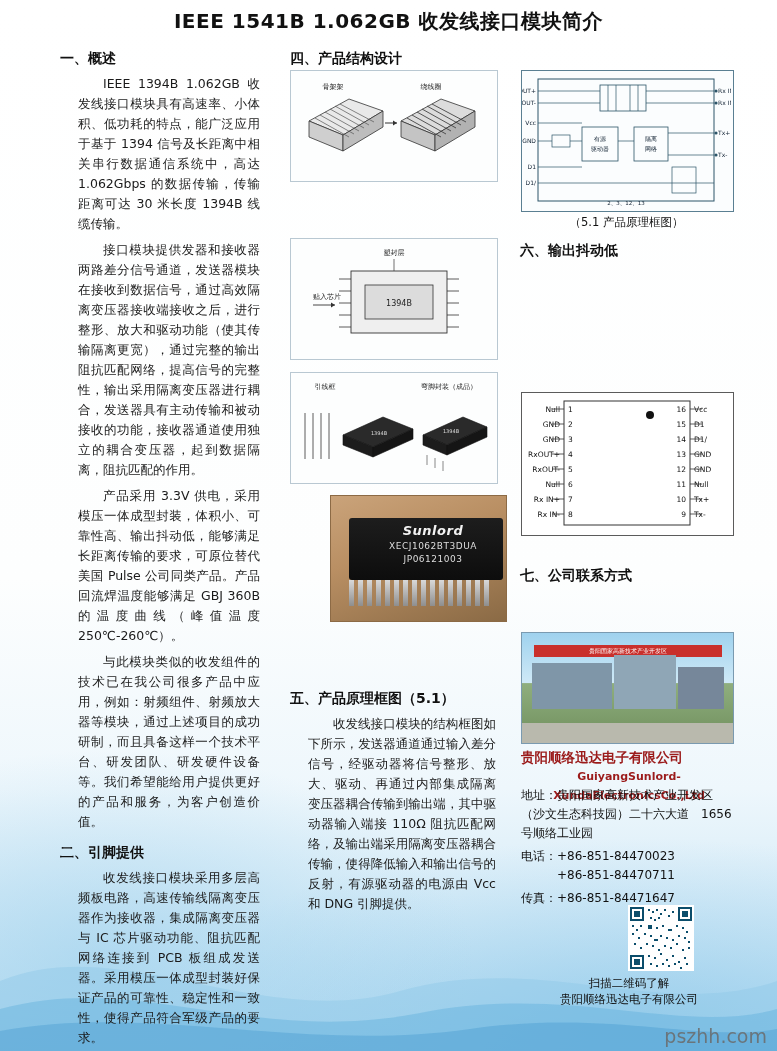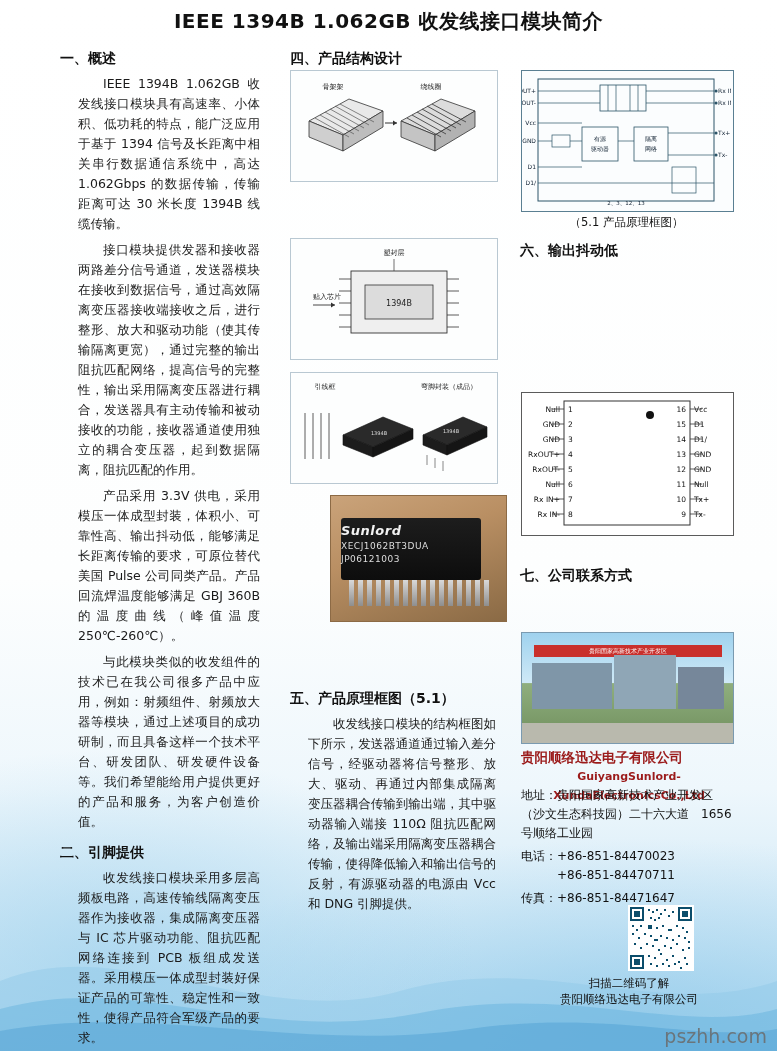--- a/index.html
+++ b/index.html
@@ -41,23 +41,23 @@
     border:1px solid #5b5b5b;background:#fff;
   }
 
   .photo{
     position:absolute;left:330px;top:495px;width:175px;height:125px;
     background:linear-gradient(160deg,#caa37a 0%,#b98f63 40%,#8a6a45 100%);
     border:1px solid #8c6a45;
     overflow:hidden;
   }
   .chipbody{
-    position:absolute;left:10px;top:22px;width:140px;height:62px;
+    position:absolute;left:18px;top:22px;width:140px;height:62px;
     background:linear-gradient(180deg,#1d1d1d,#0d0d0d);
-    border-radius:3px;color:#ddd;font-size:9px;text-align:left;
+    border-radius:3px;color:#ddd;font-size:9px;text-align:center;padding-left:14px;
   }
   .chipbody div{margin-top:3px;letter-spacing:.5px;}
   .chipbody .brand{font-size:13px;font-style:italic;font-weight:bold;color:#f2f2f2;margin-top:5px;}
   .pins{position:absolute;left:18px;top:84px;width:140px;height:26px;display:flex;justify-content:space-between;}
   .pins span{display:block;width:5px;height:26px;background:linear-gradient(180deg,#d9d9d9,#8e8e8e);}
 
   .bldg{
     position:absolute;left:521px;top:632px;width:211px;height:110px;
     border:1px solid #7a9ab0;overflow:hidden;
     background:linear-gradient(180deg,#9fd2ee 0%,#cfe9f7 45%,#8fae7e 46%,#6f8f5c 100%);
@@ -101,21 +101,21 @@
 
 <div class="page">
 
   <svg class="wave" viewBox="0 0 777 220" preserveAspectRatio="none">
     <path d="M0,150 C120,100 260,200 400,160 C540,120 660,190 777,150 L777,220 L0,220 Z" fill="#8fc9e8" opacity="0.55"></path>
     <path d="M0,178 C140,140 250,215 420,182 C570,152 680,205 777,178 L777,220 L0,220 Z" fill="#62b0dd" opacity="0.55"></path>
     <path d="M0,200 C150,172 300,222 470,198 C610,178 700,212 777,198 L777,220 L0,220 Z" fill="#3b94cc" opacity="0.45"></path>
     <ellipse cx="95" cy="985" rx="10" ry="10" fill="#ffffff" opacity="0"></ellipse>
   </svg>
 
-  <div class="title">IEEE 1394B 1.062GB 收发线接口模块简介</div>
+  <div class="title">IEEE 1541B 1.062GB 收发线接口模块简介</div>
 
   <div class="col col1">
     <div class="h2">一、概述</div>
     <p class="p">IEEE 1394B 1.062GB 收发线接口模块具有高速率、小体积、低功耗的特点，能广泛应用于基于 1394 信号及长距离中相关串行数据通信系统中，高达 1.062Gbps 的数据传输，传输距离可达 30 米长度 1394B 线缆传输。</p>
     <p class="p">接口模块提供发器和接收器两路差分信号通道，发送器模块在接收到数据信号，通过高效隔离变压器接收端接收之后，进行整形、放大和驱动功能（使其传输隔离更宽），通过完整的输出阻抗匹配网络，提高信号的完整性，输出采用隔离变压器进行耦合，发送器具有主动传输和被动接收的功能，接收器通道使用独立的耦合变压器，起到数据隔离，阻抗匹配的作用。</p>
     <p class="p">产品采用 3.3V 供电，采用模压一体成型封装，体积小、可靠性高、输出抖动低，能够满足长距离传输的要求，可原位替代美国 Pulse 公司同类产品。产品回流焊温度能够满足 GBJ 360B 的温度曲线（峰值温度 250℃-260℃）。</p>
     <p class="p">与此模块类似的收发组件的技术已在我公司很多产品中应用，例如：射频组件、射频放大器等模块，通过上述项目的成功研制，而且具备这样一个技术平台、研发团队、研发硬件设备等。我们希望能给用户提供更好的产品和服务，为客户创造价值。</p>
 
     <div class="h2" style="margin-top:10px;">二、引脚提供</div>
     <p class="p">收发线接口模块采用多层高频板电路，高速传输线隔离变压器作为接收器，集成隔离变压器与 IC 芯片驱动功能、阻抗匹配网络连接到 PCB 板组成发送器。采用模压一体成型封装好保证产品的可靠性、稳定性和一致性，使得产品符合军级产品的要求。</p>

